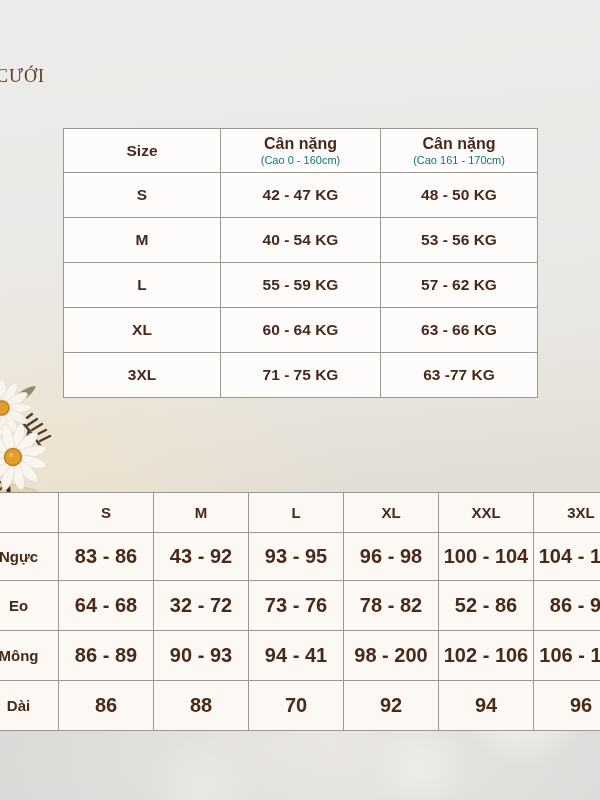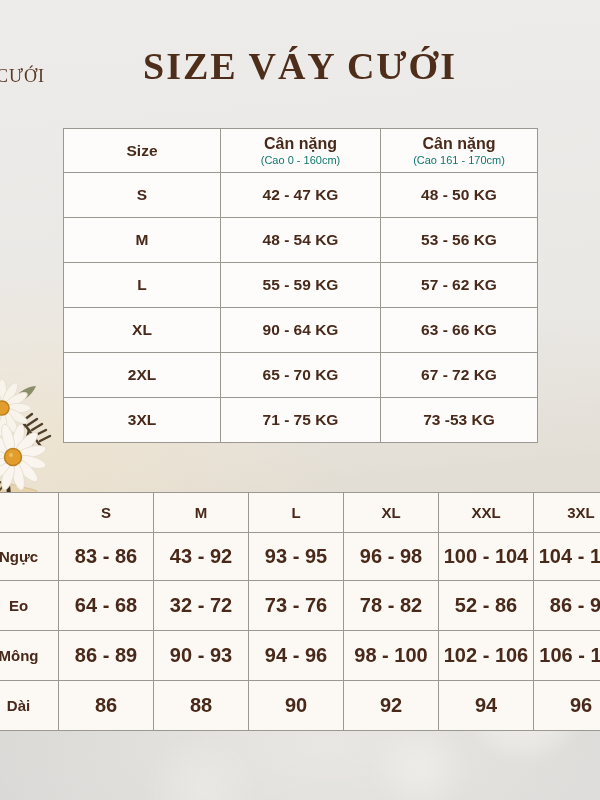--- a/index.html
+++ b/index.html
@@ -140,21 +140,20 @@
           <ellipse cx="0" cy="-19" rx="5.4" ry="15" transform="rotate(345)"></ellipse>
         </g>
         <circle r="8.5" fill="#e29e2c" stroke="#bf7f1e" stroke-width="1.5"></circle>
         <circle cx="-2" cy="-2" r="2" fill="#f3bf57"></circle>
       </g>
     </svg>
   </div>
 
   <div class="watermark-fragment">CƯỚI</div>
 
-  <h1 class="page-title">SIZE VÁY CƯỚI</h1>
 
   <table class="weight-table">
     <colgroup>
         <col style="width:157px">
         <col style="width:160px">
         <col style="width:157px">
       </colgroup>
     <tbody>
         <tr class="hdr">
       <td>Size</td>
@@ -167,42 +166,37 @@
         <div class="hdr-sub">(Cao 161 - 170cm)</div>
       </td>
     </tr>
     <tr class="data">
       <td>S</td>
       <td>42 - 47 KG</td>
       <td>48 - 50 KG</td>
     </tr>
     <tr class="data">
       <td>M</td>
-      <td>48 - 54 KG</td>
+      <td>40 - 54 KG</td>
       <td>53 - 56 KG</td>
     </tr>
     <tr class="data">
       <td>L</td>
       <td>55 - 59 KG</td>
       <td>57 - 62 KG</td>
     </tr>
     <tr class="data">
       <td>XL</td>
-      <td>90 - 64 KG</td>
+      <td>60 - 64 KG</td>
       <td>63 - 66 KG</td>
-    </tr>
-    <tr class="data">
-      <td>2XL</td>
-      <td>65 - 70 KG</td>
-      <td>67 - 72 KG</td>
     </tr>
     <tr class="data">
       <td>3XL</td>
       <td>71 - 75 KG</td>
-      <td>73 -53 KG</td>
+      <td>63 -77 KG</td>
     </tr>
   </tbody>
     </table>
 
   <table class="measure-table">
     <colgroup>
       <col style="width:80px">
         <col style="width:95px">
         <col style="width:95px">
         <col style="width:95px">
@@ -235,30 +229,30 @@
       <td>32 - 72</td>
       <td>73 - 76</td>
       <td>78 - 82</td>
       <td>52 - 86</td>
       <td>86 - 95</td>
     </tr>
     <tr class="r3">
       <td class="row-label">Mông</td>
       <td>86 - 89</td>
       <td>90 - 93</td>
-      <td>94 - 96</td>
-      <td>98 - 100</td>
+      <td>94 - 41</td>
+      <td>98 - 200</td>
       <td>102 - 106</td>
       <td>106 - 110</td>
     </tr>
     <tr class="r4">
       <td class="row-label">Dài</td>
       <td>86</td>
       <td>88</td>
-      <td>90</td>
+      <td>70</td>
       <td>92</td>
       <td>94</td>
       <td>96</td>
     </tr>
   </tbody>
     </table>
 
 </div>
 
 </body></html>

